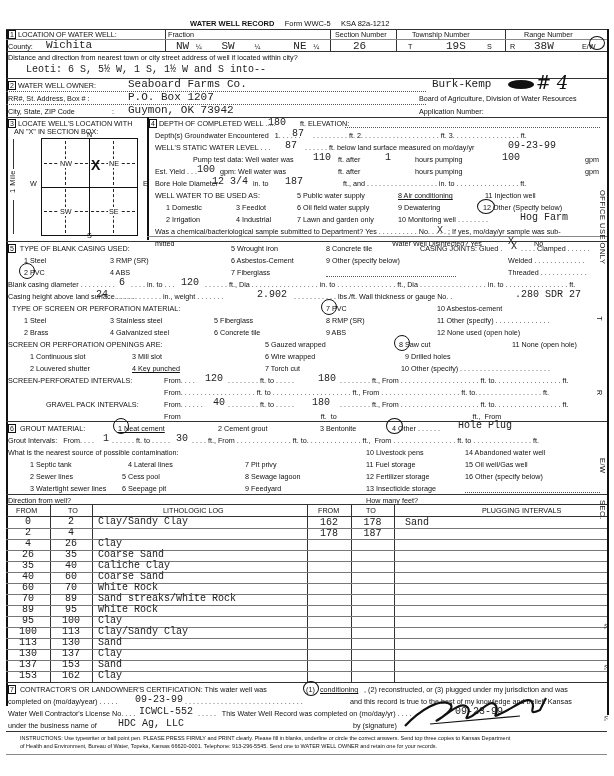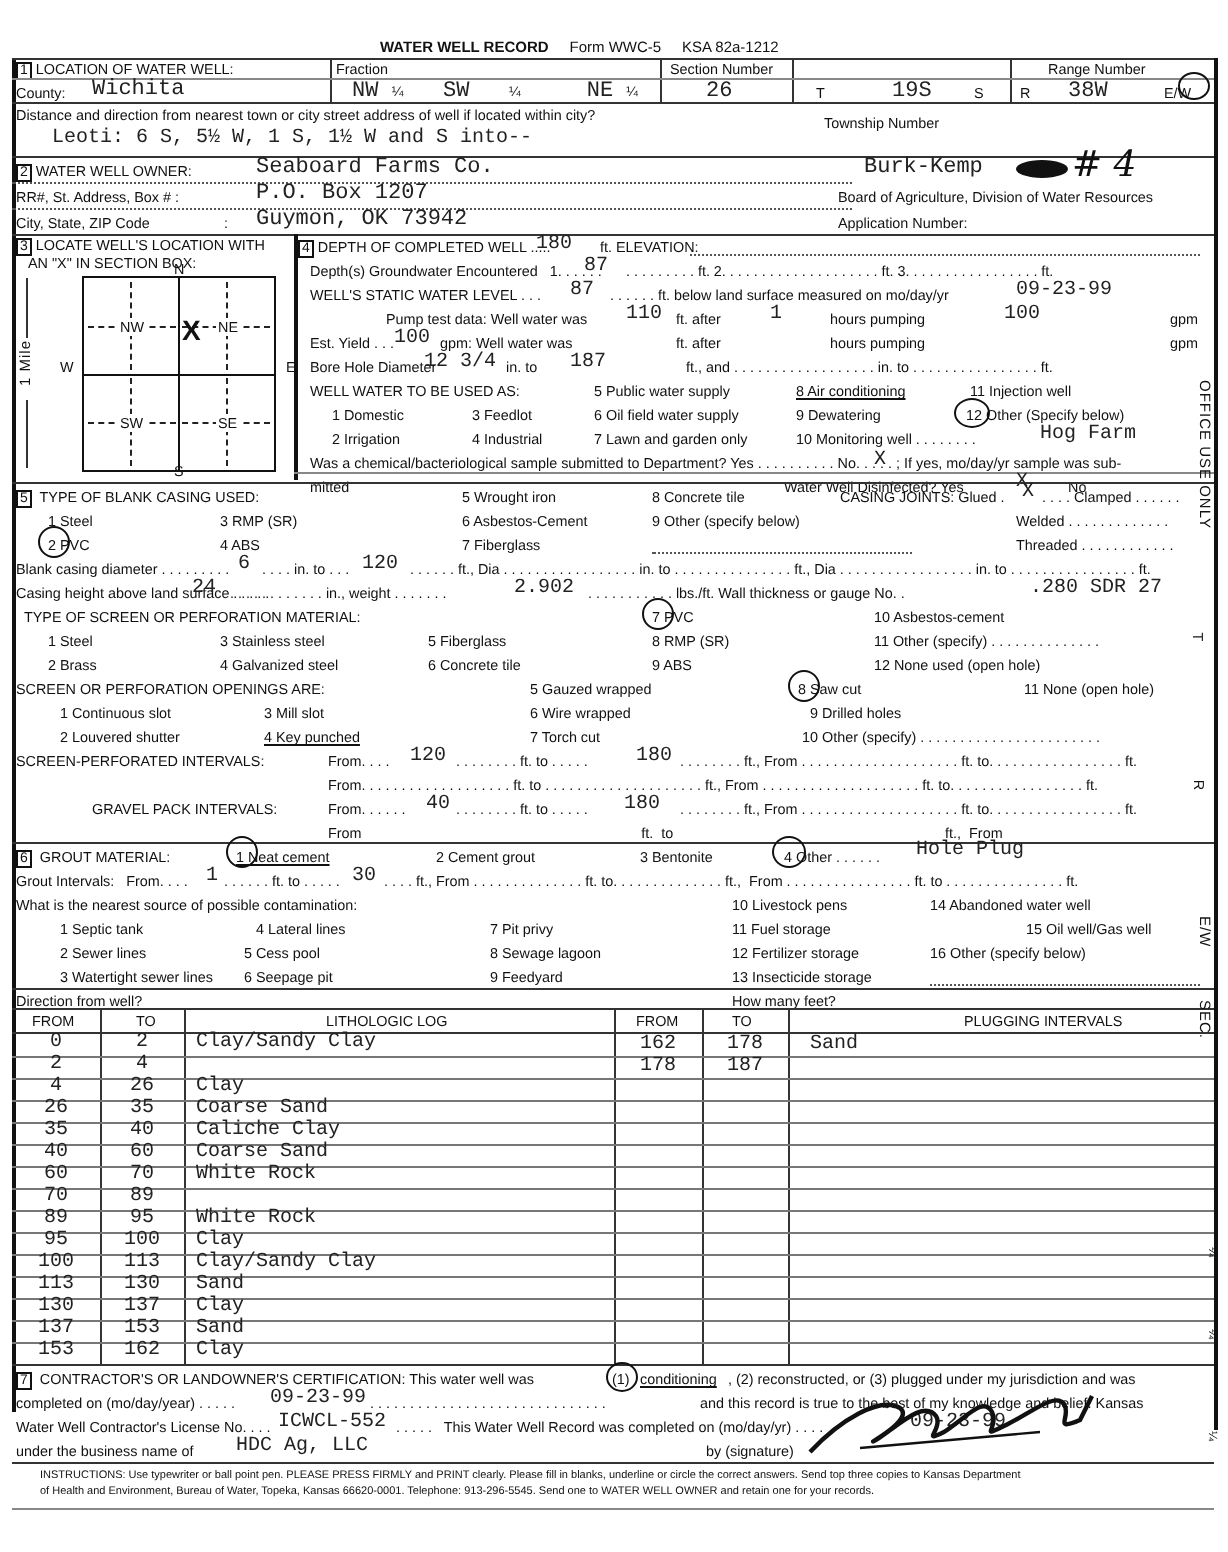--- a/index.html
+++ b/index.html
@@ -28,21 +28,21 @@
 <div class="vl thick" style="left:6px;top:29px;height:677px;"></div>
 <div class="vl thick" style="left:607px;top:29px;height:686px;"></div>
 <div class="hl" style="left:6px;top:29px;width:601px;"></div>
 
 <div class="abs" style="left:8px;top:30px;"><span class="num">1</span> <span>LOCATION OF WATER WELL:</span></div>
 <div class="vl" style="left:165px;top:29px;height:22px;"></div>
 <div class="abs" style="left:168px;top:30px;">Fraction</div>
 <div class="vl" style="left:330px;top:29px;height:22px;"></div>
 <div class="abs" style="left:335px;top:30px;">Section Number</div>
 <div class="vl" style="left:396px;top:29px;height:22px;"></div>
-<div class="abs" style="left:412px;top:30px;margin-top:27px;">Township Number</div>
+<div class="abs" style="left:412px;top:30px;">Township Number</div>
 <div class="vl" style="left:505px;top:29px;height:22px;"></div>
 <div class="abs" style="left:524px;top:30px;">Range Number</div>
 <div class="hl" style="left:6px;top:39px;width:601px;border-color:#888"></div>
 
 <div class="abs" style="left:8px;top:42px;">County:</div>
 <div class="abs tw" style="left:46px;top:39px;">Wichita</div>
 <div class="abs tw" style="left:176px;top:40px;">
   <span>NW</span> <span style="font-size:7px;font-family:'Liberation Sans',sans-serif">¼</span>&nbsp;&nbsp;
   <span>SW</span>&nbsp;&nbsp; <span style="font-size:7px;font-family:'Liberation Sans',sans-serif">¼</span>&nbsp;&nbsp;&nbsp;&nbsp;
   <span>NE</span> <span style="font-size:7px;font-family:'Liberation Sans',sans-serif">¼</span>
@@ -264,21 +264,21 @@
 <div class="abs tws" style="left:176px;top:433px;">30</div>
 <div class="abs" style="left:192px;top:436px;">. . . . <span>ft.,   From</span> . . . . . . . . . . . . . . ft. to. . . . . . . . . . . . . . ft.,&nbsp; From . . . . . . . . . . . . . . . . ft. to . . . . . . . . . . . . . . . ft.</div>
 
 <div class="abs" style="left:8px;top:448px;">What is the nearest source of possible contamination:</div>
 <div class="abs" style="left:366px;top:448px;">10 Livestock pens</div>
 <div class="abs" style="left:465px;top:448px;">14 Abandoned water well</div>
 <div class="abs" style="left:30px;top:460px;">1 Septic tank</div>
 <div class="abs" style="left:128px;top:460px;">4 Lateral lines</div>
 <div class="abs" style="left:245px;top:460px;">7 Pit privy</div>
 <div class="abs" style="left:366px;top:460px;">11 Fuel storage</div>
-<div class="abs" style="left:465px;top:460px;margin-left:48px;">15 Oil well/Gas well</div>
+<div class="abs" style="left:465px;top:460px;">15 Oil well/Gas well</div>
 <div class="abs" style="left:30px;top:472px;">2 Sewer lines</div>
 <div class="abs" style="left:122px;top:472px;">5 Cess pool</div>
 <div class="abs" style="left:245px;top:472px;">8 Sewage lagoon</div>
 <div class="abs" style="left:366px;top:472px;">12 Fertilizer storage</div>
 <div class="abs" style="left:465px;top:472px;">16 Other (specify below)</div>
 <div class="abs" style="left:30px;top:484px;">3 Watertight sewer lines</div>
 <div class="abs" style="left:122px;top:484px;">6 Seepage pit</div>
 <div class="abs" style="left:245px;top:484px;">9 Feedyard</div>
 <div class="abs" style="left:366px;top:484px;">13 Insecticide storage</div>
 <div class="hl dot" style="left:465px;top:492px;width:135px;"></div>
@@ -331,20 +331,21 @@
         <div class="abs tws" style="left: 92px; top: -1px; width: 200px; text-align: left;">Coarse Sand</div>
       </div>
       <div class="abs" style="left: 0px; top: 78px; width: 601px; height: 11px; border-bottom: 1px solid rgb(119, 119, 119);">
         <div class="abs tws" style="left: 0px; top: -1px; width: 44px; text-align: center;">60</div>
         <div class="abs tws" style="left: 44px; top: -1px; width: 42px; text-align: center;">70</div>
         <div class="abs tws" style="left: 92px; top: -1px; width: 200px; text-align: left;">White Rock</div>
       </div>
       <div class="abs" style="left: 0px; top: 89px; width: 601px; height: 11px; border-bottom: 1px solid rgb(119, 119, 119);">
         <div class="abs tws" style="left: 0px; top: -1px; width: 44px; text-align: center;">70</div>
         <div class="abs tws" style="left: 44px; top: -1px; width: 42px; text-align: center;">89</div>
+        <div class="abs tws" style="left: 92px; top: -1px; width: 200px; text-align: left;">Sand streaks/White Rock</div>
       </div>
       <div class="abs" style="left: 0px; top: 100px; width: 601px; height: 11px; border-bottom: 1px solid rgb(119, 119, 119);">
         <div class="abs tws" style="left: 0px; top: -1px; width: 44px; text-align: center;">89</div>
         <div class="abs tws" style="left: 44px; top: -1px; width: 42px; text-align: center;">95</div>
         <div class="abs tws" style="left: 92px; top: -1px; width: 200px; text-align: left;">White Rock</div>
       </div>
       <div class="abs" style="left: 0px; top: 111px; width: 601px; height: 11px; border-bottom: 1px solid rgb(119, 119, 119);">
         <div class="abs tws" style="left: 0px; top: -1px; width: 44px; text-align: center;">95</div>
         <div class="abs tws" style="left: 44px; top: -1px; width: 42px; text-align: center;">100</div>
         <div class="abs tws" style="left: 92px; top: -1px; width: 200px; text-align: left;">Clay</div>

